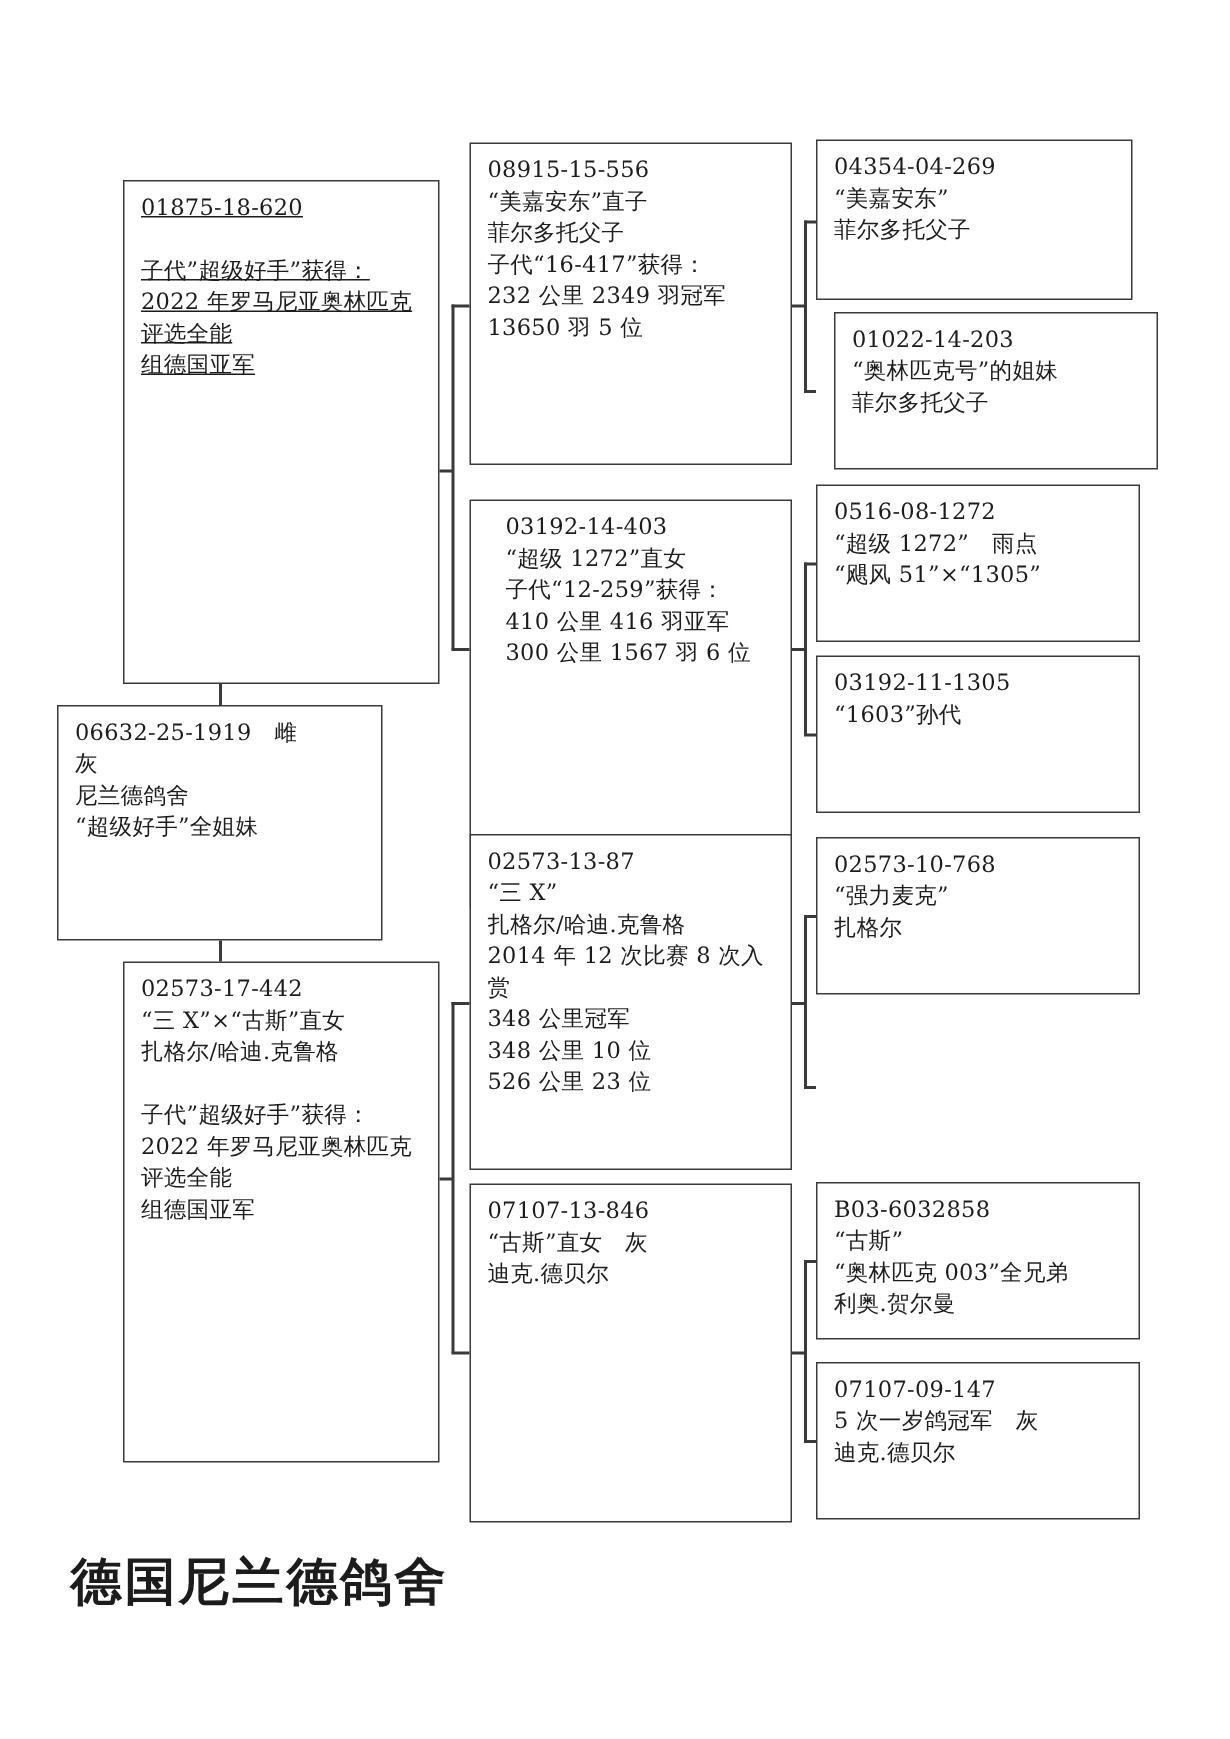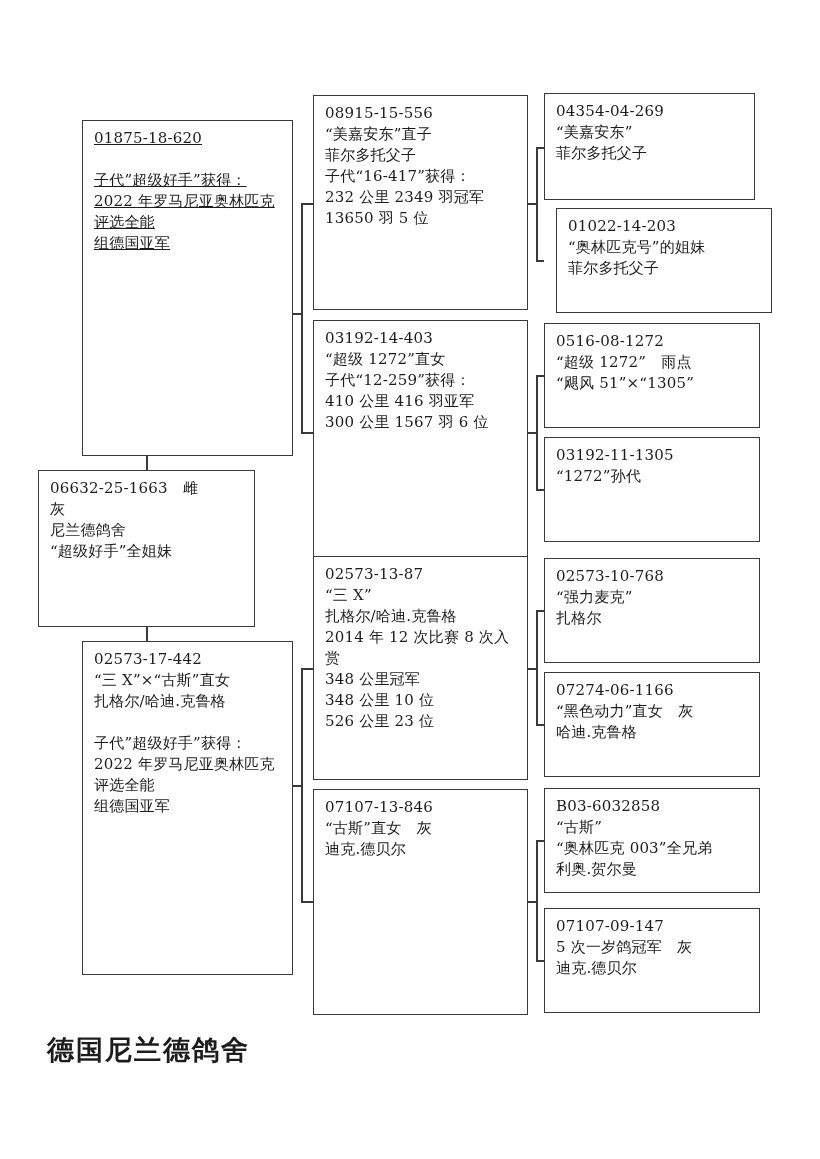--- a/index.html
+++ b/index.html
@@ -30,32 +30,32 @@
     white-space:pre-line;
     letter-spacing:0.2px;
   }
   .line{
     position:absolute;
     background:#3a3a3a;
   }
   .footer{
     position:absolute;
     left:47px;top:1032px;
-    font-size:27px;font-weight:bold;
+    font-size:34px;font-weight:bold;
     letter-spacing:2px;
   }
 </style>
 </head>
 <body>
 
 <div class="page">
 
 
   <div class="pbox" style="left:38px;top:470px;width:217px;height:157px;">
-    <div class="box-text">06632-25-1663　雌
+    <div class="box-text">06632-25-1919　雌
 灰
 尼兰德鸽舍
 “超级好手”全姐妹</div>
   </div>
 
   <div class="pbox" style="left:82px;top:120px;width:211px;height:336px;text-decoration:underline;">
     <div class="box-text">01875-18-620
 
 子代”超级好手”获得：
 2022 年罗马尼亚奥林匹克评选全能
@@ -72,21 +72,21 @@
   </div>
 
   <div class="pbox" style="left:313px;top:95px;width:215px;height:215px;">
     <div class="box-text">08915-15-556
 “美嘉安东”直子
 菲尔多托父子
 子代“16-417”获得：
 232 公里 2349 羽冠军
 13650 羽 5 位</div>
   </div>
-  <div class="pbox" style="left:313px;top:320px;width:215px;height:272px;">
+  <div class="pbox" style="left:313px;top:333px;width:215px;height:272px;padding-left:12px;">
     <div class="box-text">03192-14-403
 “超级 1272”直女
 子代“12-259”获得：
 410 公里 416 羽亚军
 300 公里 1567 羽 6 位</div>
   </div>
   <div class="pbox" style="left:313px;top:556px;width:215px;height:224px;">
     <div class="box-text">02573-13-87
 “三 X”
 扎格尔/哈迪.克鲁格
@@ -111,31 +111,26 @@
 “奥林匹克号”的姐妹
 菲尔多托父子</div>
   </div>
   <div class="pbox" style="left:544px;top:323px;width:216px;height:105px;">
     <div class="box-text">0516-08-1272
 “超级 1272”　雨点
 “飓风 51”×“1305”</div>
   </div>
   <div class="pbox" style="left:544px;top:437px;width:216px;height:105px;">
     <div class="box-text">03192-11-1305
-“1272”孙代</div>
+“1603”孙代</div>
   </div>
   <div class="pbox" style="left:544px;top:558px;width:216px;height:105px;">
     <div class="box-text">02573-10-768
 “强力麦克”
 扎格尔</div>
-  </div>
-  <div class="pbox" style="left:544px;top:672px;width:216px;height:105px;">
-    <div class="box-text">07274-06-1166
-“黑色动力”直女　灰
-哈迪.克鲁格</div>
   </div>
   <div class="pbox" style="left:544px;top:788px;width:216px;height:105px;">
     <div class="box-text">B03-6032858
 “古斯”
 “奥林匹克 003”全兄弟
 利奥.贺尔曼</div>
   </div>
   <div class="pbox" style="left:544px;top:908px;width:216px;height:105px;">
     <div class="box-text">07107-09-147
 5 次一岁鸽冠军　灰

